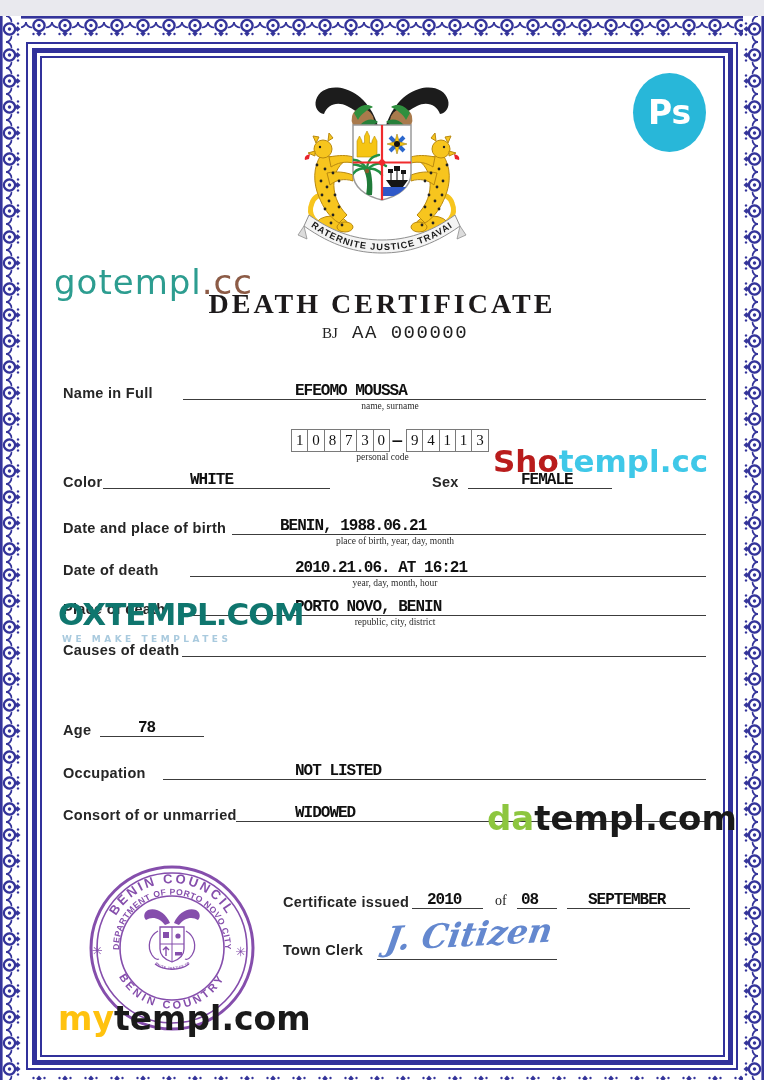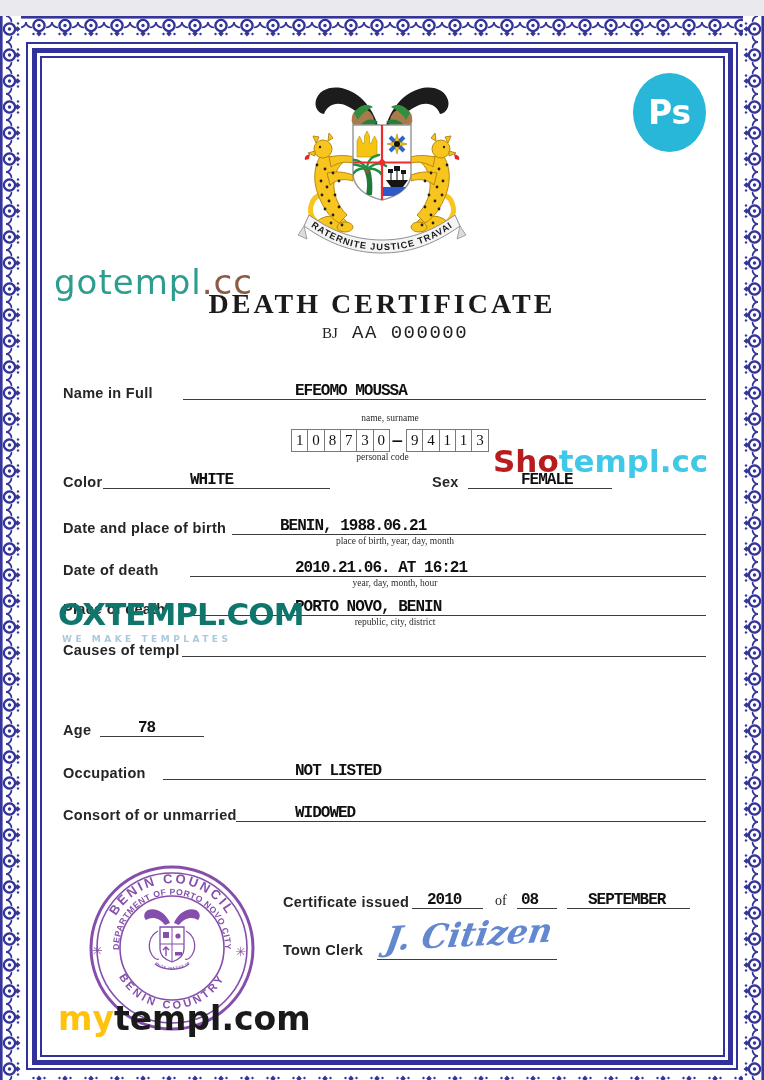--- a/index.html
+++ b/index.html
@@ -200,31 +200,32 @@
     </text>
   </svg>
 
   <div class="wm wm-gotempl" style="left:54px;top:246px;"><span style="color:#2d9d90;">gotempl</span><span style="color:#8c5b46;">.cc</span></div>
 
   <div class="wm wm-shotempl" style="left:493px;top:427px;"><span style="color:#b91c1c;">Sho</span><span style="color:#3fc8e8;">templ.cc</span></div>
 
   <div class="wm wm-oxtempl" style="left:58px;top:580px;">OXTEMPL.COM</div>
   <div class="wm wm-oxtagline" style="left:62px;top:618px;">WE MAKE TEMPLATES</div>
 
+  <div class="wm wm-datempl" style="left:487px;top:782px;"><span style="color:#8dc63f;">da</span><span style="color:#1a1a1a;">templ.com</span></div>
 
   <div class="wm wm-mytempl" style="left:58px;top:983px;z-index:9;"><span style="color:#ffc20e;">my</span><span style="color:#1a1a1a;">templ.com</span></div>
 
   <div class="title" style="top:272px;">DEATH CERTIFICATE</div>
   <div class="serial-prefix" style="left:322px;top:309px;">BJ</div>
   <div class="serial-number" style="left:352px;top:306px;">AA 000000</div>
 
   <div class="f-label" style="left:63px;top:369px;">Name in Full</div>
   <div class="f-line" style="left:183px;top:383px;width:523px;"></div>
   <div class="f-value" style="left:295px;top:366px;">EFEOMO MOUSSA</div>
-  <div class="f-hint" style="left:330px;top:397px;width:120px;">name, surname</div>
+  <div class="f-hint" style="left:330px;top:385px;width:120px;">name, surname</div>
 
   <div class="code-row" style="left:291px;top:413px;">
     <div class="code-cell">1</div>
     <div class="code-cell">0</div>
     <div class="code-cell">8</div>
     <div class="code-cell">7</div>
     <div class="code-cell">3</div>
     <div class="code-cell">0</div>
     <div class="code-dash">—</div>
     <div class="code-cell">9</div>
@@ -250,21 +251,21 @@
   <div class="f-label" style="left:63px;top:546px;">Date of death</div>
   <div class="f-line" style="left:190px;top:560px;width:516px;"></div>
   <div class="f-value" style="left:295px;top:543px;">2010.21.06. AT 16:21</div>
   <div class="f-hint" style="left:315px;top:562px;width:160px;">year, day, month, hour</div>
 
   <div class="f-label" style="left:63px;top:585px;">Place of death</div>
   <div class="f-line" style="left:185px;top:599px;width:521px;"></div>
   <div class="f-value" style="left:295px;top:582px;">PORTO NOVO, BENIN</div>
   <div class="f-hint" style="left:315px;top:601px;width:160px;">republic, city, district</div>
 
-  <div class="f-label" style="left:63px;top:626px;">Causes of templ</div>
+  <div class="f-label" style="left:63px;top:626px;">Causes of death</div>
   <div class="f-line" style="left:182px;top:640px;width:524px;"></div>
 
   <div class="f-label" style="left:63px;top:706px;">Age</div>
   <div class="f-line" style="left:100px;top:720px;width:104px;"></div>
   <div class="f-value" style="left:138px;top:703px;">78</div>
 
   <div class="f-label" style="left:63px;top:749px;">Occupation</div>
   <div class="f-line" style="left:163px;top:763px;width:543px;"></div>
   <div class="f-value" style="left:295px;top:746px;">NOT LISTED</div>
 

